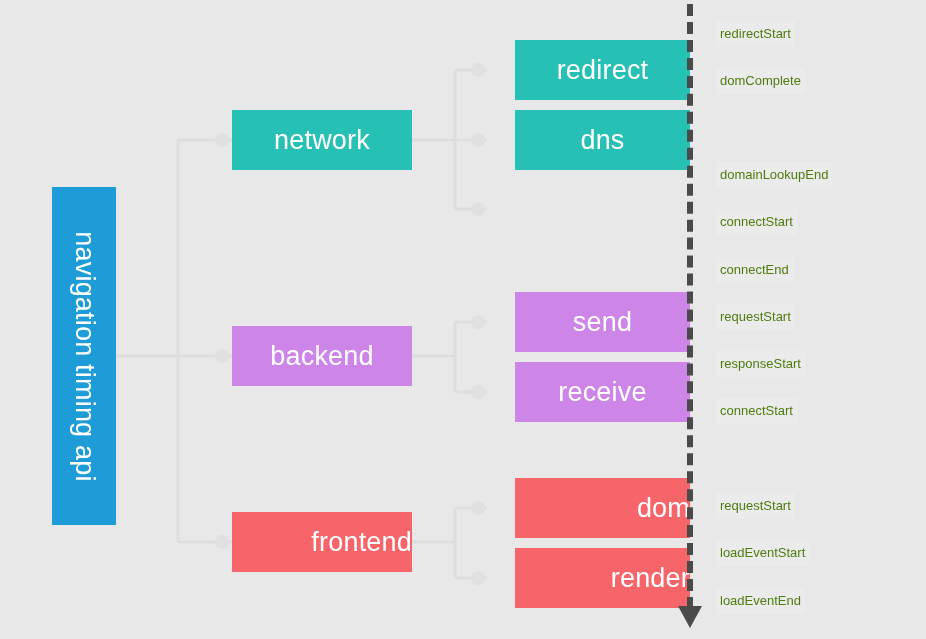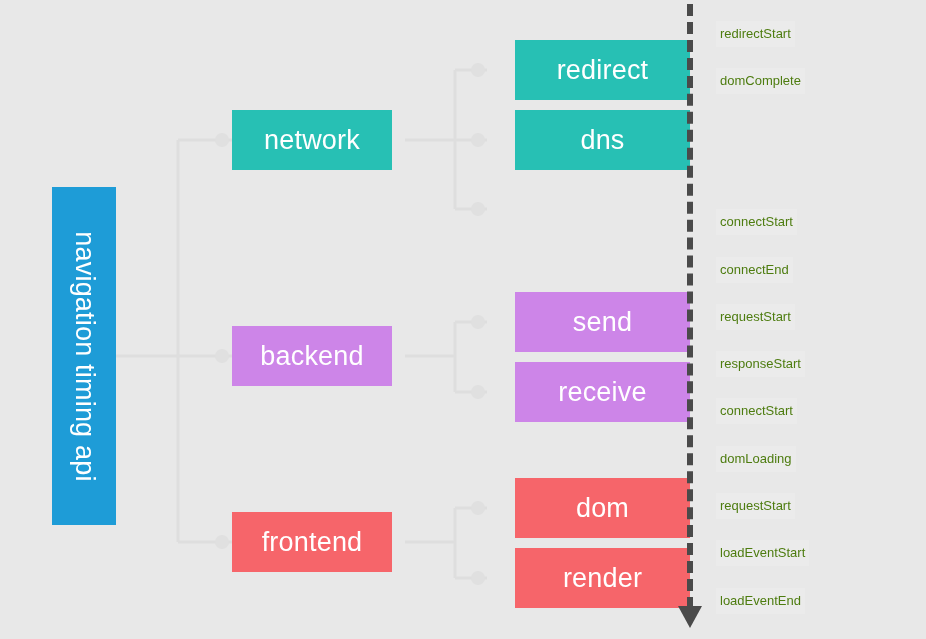--- a/index.html
+++ b/index.html
@@ -57,26 +57,26 @@
     position: absolute;
     display: flex;
     align-items: center;
     justify-content: center;
     color: #ffffff;
     font-size: 27px;
     font-weight: 400;
     letter-spacing: 0.2px;
     white-space: nowrap;
   }
-  .node.mid { width: 160px; height: 60px; left: 232px; }
+  .node.mid { width: 180px; height: 60px; left: 232px; }
   .node.leaf { width: 175px; height: 60px; left: 487px; margin-left: 28px; }
 
   .c-teal   { background: #27c0b4; }
   .c-purple { background: #cd85e8; text-align: center; }
-  .c-red    { background: #f6656a; }
+  .c-red    { background: #f6656a; justify-content: flex-end; }
 
   
   .timeline-line {
     position: absolute;
     left: 687px;
     top: 4px;
     width: 0;
     height: 605px;
     border-left: 6px dashed #4a4a4a;
   }
@@ -182,23 +182,23 @@
   </div>
   <div class="node leaf c-red" style="top:548px">
     <span>render</span>
   </div>
 
   <div class="timeline-line"></div>
   <div class="timeline-arrow"></div>
 
   <div class="tl-label" style="top:21px">redirectStart</div>
   <div class="tl-label" style="top:68px">domComplete</div>
+  <div class="tl-label" style="top:162px">domainLookupEnd</div>
   <div class="tl-label" style="top:209px">connectStart</div>
   <div class="tl-label" style="top:257px">connectEnd</div>
   <div class="tl-label" style="top:304px">requestStart</div>
   <div class="tl-label" style="top:351px">responseStart</div>
   <div class="tl-label" style="top:398px">connectStart</div>
-  <div class="tl-label" style="top:446px">domLoading</div>
   <div class="tl-label" style="top:493px">requestStart</div>
   <div class="tl-label" style="top:540px">loadEventStart</div>
   <div class="tl-label" style="top:588px">loadEventEnd</div>
 
 </div>
 
 </body></html>

